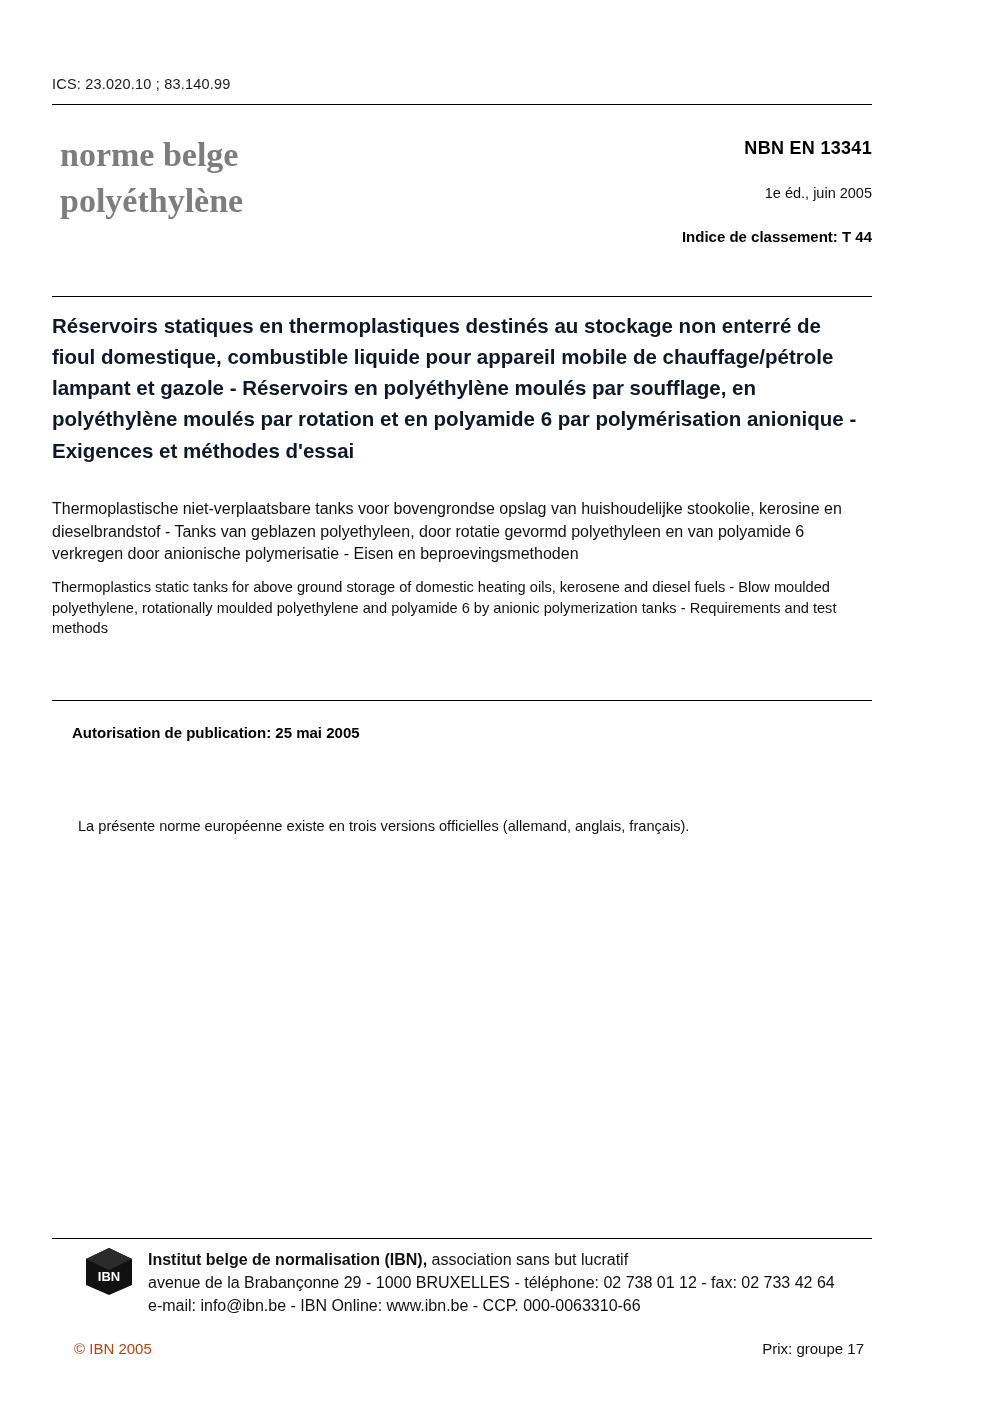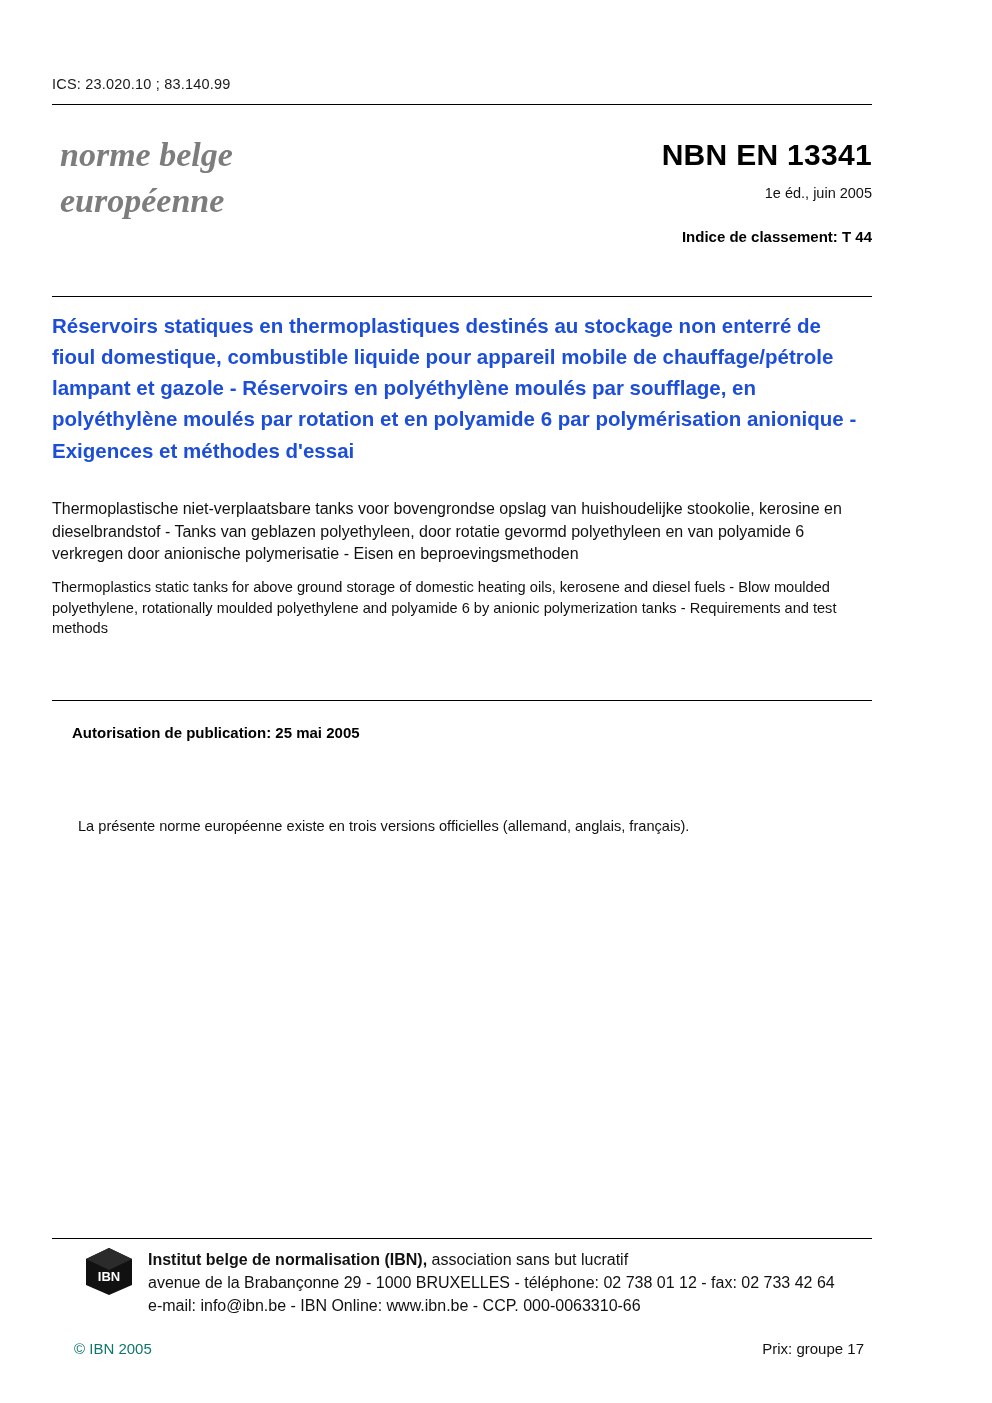--- a/index.html
+++ b/index.html
@@ -48,32 +48,31 @@
   .rule-mid { top: 296px; }
   .rule-auth { top: 700px; }
   .rule-foot { top: 1238px; }
 
   
   .brand {
     position: absolute;
     top: 132px;
     left: 8px;
     font-family: "Liberation Serif", serif;
-    font-style: italic;
     font-weight: bold;
     font-size: 34px;
     color: #7d7d7d;
     line-height: 1.35;
   }
   .std-no {
     position: absolute;
     top: 138px;
     right: 0;
     text-align: right;
-    font-size: 30px;
+    font-size: 18px;
     font-weight: bold;
     color: #000;
     letter-spacing: 0.3px;
   }
   .std-edition {
     position: absolute;
     top: 185px;
     right: 0;
     text-align: right;
     font-size: 14.5px;
@@ -91,21 +90,21 @@
 
   
   .title-fr {
     position: absolute;
     top: 310px;
     left: 0;
     width: 810px;
     font-size: 20.5px;
     font-weight: bold;
     line-height: 1.52;
-    color: #1d4ed8;
+    color: #0f172a;
   }
   .title-nl {
     position: absolute;
     top: 498px;
     left: 0;
     width: 818px;
     font-size: 16px;
     line-height: 1.42;
     color: #111;
   }
@@ -162,42 +161,42 @@
     color: #111;
   }
   .footer-block .org {
     font-weight: bold;
   }
   .copyright {
     position: absolute;
     top: 1340px;
     left: 22px;
     font-size: 15px;
-    color: #0f766e;
+    color: #c2410c;
   }
   .price {
     position: absolute;
     top: 1340px;
     right: 8px;
     font-size: 15px;
     color: #111;
   }
 </style>
 </head>
 <body>
 
 <div class="page">
   <div class="content">
 
     <div class="ics-line">ICS: 23.020.10  ; 83.140.99</div>
     <div class="rule rule-top"></div>
 
     <div class="brand">
       <div>norme belge</div>
-      <div>européenne</div>
+      <div>polyéthylène</div>
     </div>
 
     <div class="std-no">NBN EN 13341</div>
     <div class="std-edition">1e éd., juin 2005</div>
     <div class="std-indice">Indice de classement: T 44</div>
 
     <div class="rule rule-mid"></div>
 
     <div class="title-fr">Réservoirs statiques en thermoplastiques destinés au stockage non enterré de fioul domestique, combustible liquide pour appareil mobile de chauffage/pétrole lampant et gazole - Réservoirs en polyéthylène moulés par soufflage, en polyéthylène moulés par rotation et en polyamide 6 par polymérisation anionique - Exigences et méthodes d'essai</div>
     <div class="title-nl">Thermoplastische niet-verplaatsbare tanks voor bovengrondse opslag van huishoudelijke stookolie, kerosine en dieselbrandstof - Tanks van geblazen polyethyleen, door rotatie gevormd polyethyleen en van polyamide 6 verkregen door anionische polymerisatie - Eisen en beproevingsmethoden</div>

